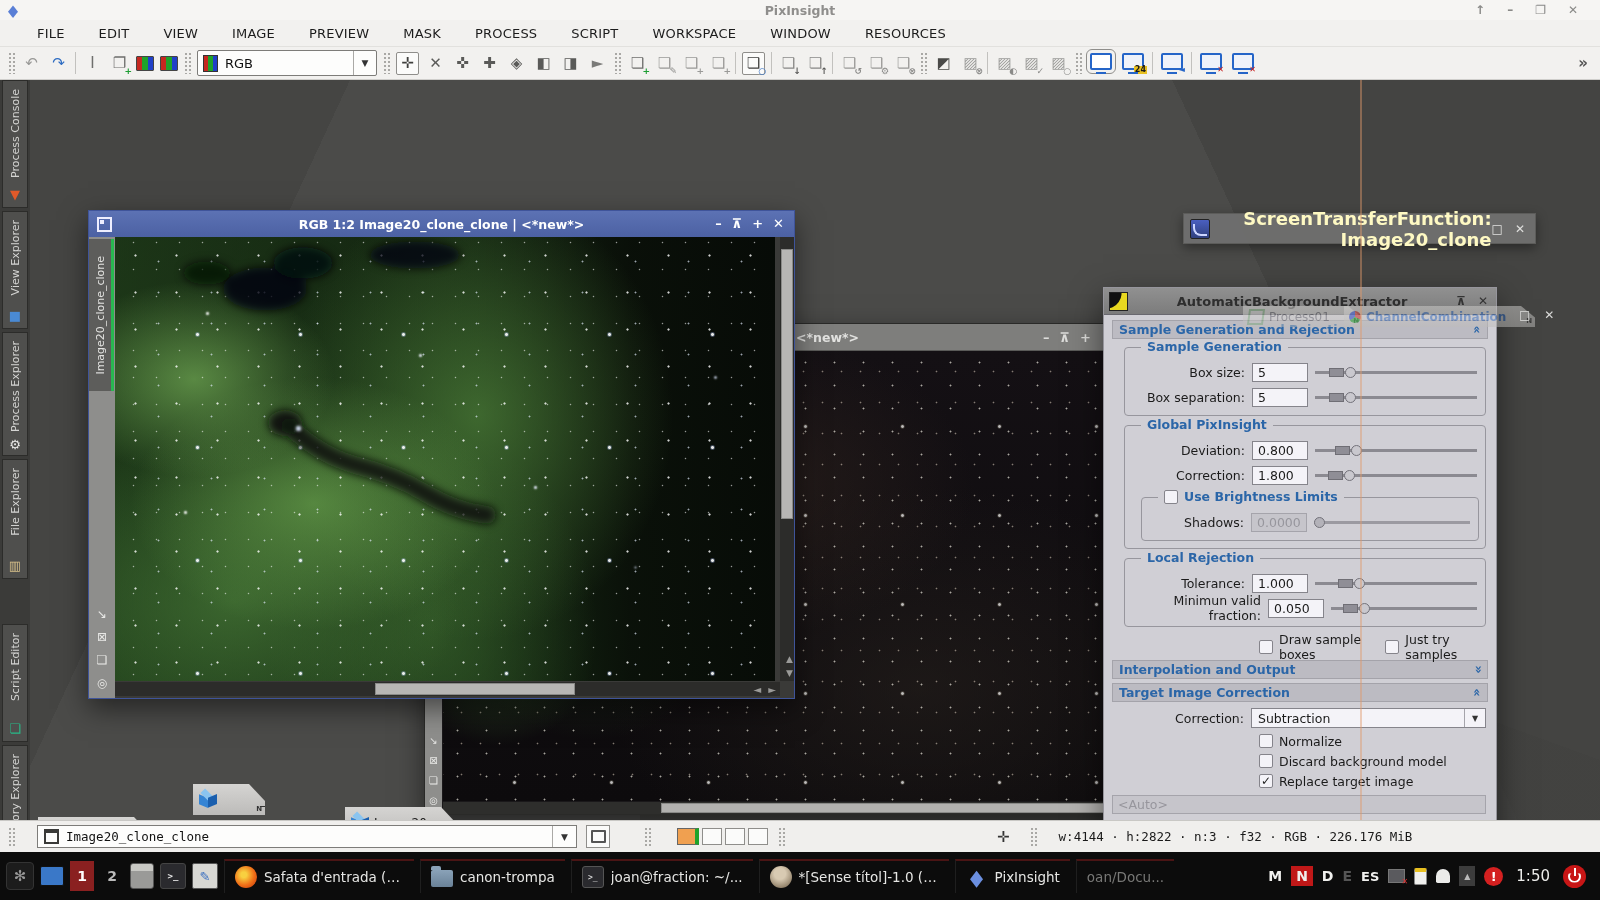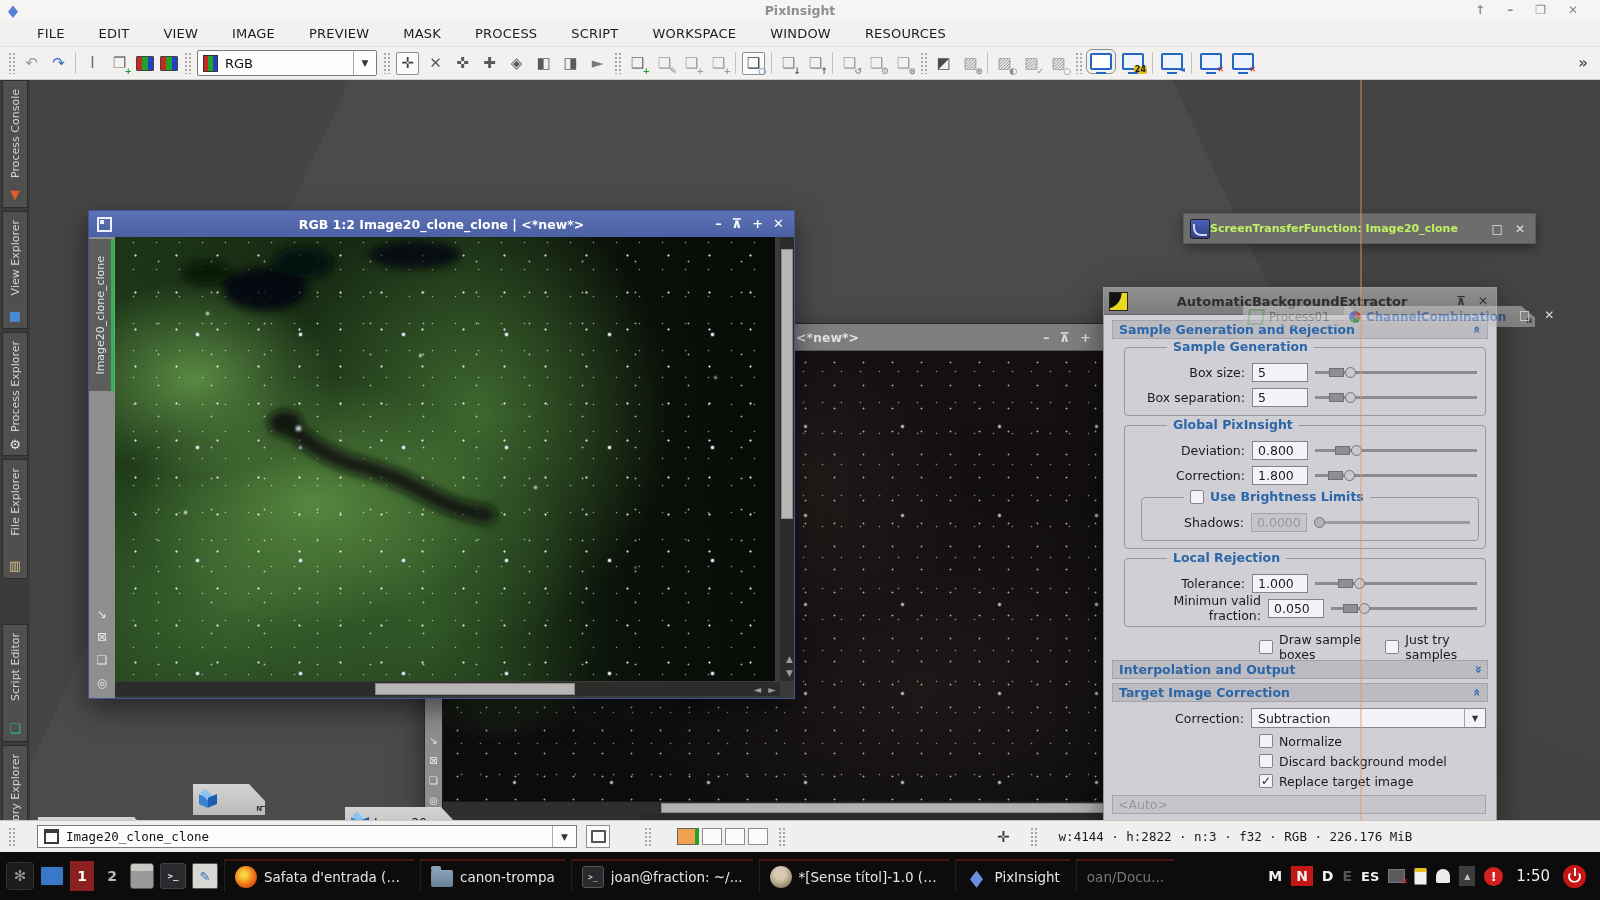--- a/index.html
+++ b/index.html
@@ -139,21 +139,21 @@
   .hthumb2{position:absolute;top:1px;height:10px;left:32%;right:2px;background:#b2b1af;border:1px solid #8a8a88;box-sizing:border-box;}
 
   
   .stf{position:absolute;left:1183px;top:133px;width:353px;height:31px;z-index:30;
     background:rgba(112,112,112,.93);border:1px solid #5c5c5a;box-sizing:border-box;
     display:flex;align-items:center;box-shadow:0 4px 12px rgba(0,0,0,.4);}
   .stf-icon{width:18px;height:18px;margin-left:6px;background:linear-gradient(#4a5fc0,#30407e);
     border:1px solid #222;border-radius:2px;position:relative;}
   .stf-icon::after{content:"";position:absolute;left:2px;bottom:2px;width:12px;height:10px;
     border-left:2px solid #cdd6ff;border-bottom:2px solid #cdd6ff;border-radius:0 0 0 8px;}
-  .stf-title{flex:1;text-align:left;color:#bef264;font-weight:bold;font-size:11px;}
+  .stf-title{flex:1;text-align:right;color:#fef9c3;font-weight:bold;font-size:18px;}
   .stf-btns{display:flex;gap:12px;padding-right:10px;color:#e0e0de;font-size:12px;font-weight:bold;}
 
   
   .icontab{position:absolute;height:21px;display:flex;align-items:center;gap:5px;padding:0 14px 0 5px;
     background:linear-gradient(#d2d1cf,#bdbcba);
     clip-path:polygon(0 0,calc(100% - 14px) 0,100% 55%,100% 100%,0 100%);font-size:12px;}
   .icontab.ghost{opacity:.5;z-index:45;}
   .p01{left:1243px;top:226px;width:100px;color:#5a5a62;}
   .p01 .pic{width:12px;height:12px;border:2px solid #7aa87a;transform:skewX(-8deg);}
   .cc{left:1344px;top:226px;width:172px;color:#2f66b8;font-weight:bold;}
@@ -176,21 +176,21 @@
   .abe-body{position:relative;padding:5px 8px;height:calc(100% - 26px);box-sizing:border-box;overflow:hidden;}
   .abe-sec{height:19px;background:#bcbbc2;border:1px solid #a4a3aa;display:flex;align-items:center;
     padding:0 6px;margin-bottom:4px;box-sizing:border-box;}
   .abe-sec span.t{color:#2b66a8;font-weight:bold;font-size:12.5px;flex:1;}
   .chev{color:#2b66a8;font-weight:bold;font-size:13px;display:inline-block;}
   .chev.up{transform:rotate(90deg);}
   .chev.down{transform:rotate(-90deg);}
   .abe-group{position:relative;border:1px solid #97969d;border-radius:4px;margin:8px 2px 9px 12px;
     padding:11px 6px 5px 6px;}
   .abe-glegend{position:absolute;top:-9px;left:16px;background:#d0cfd5;padding:0 6px;color:#2b66a8;
-    font-weight:bold;font-size:12.5px;display:flex;align-items:center;gap:6px;margin-left:26px;}
+    font-weight:bold;font-size:12.5px;display:flex;align-items:center;gap:6px;}
   .abe-row{display:flex;align-items:center;height:24px;margin:1px 0;}
   .abe-lab{color:#1b1b1b;font-size:12.5px;text-align:right;padding-right:7px;box-sizing:border-box;}
   .lab-o{width:121px;flex:0 0 auto;}
   .lab-i{width:103px;flex:0 0 auto;}
   .lab-w{width:139px;flex:0 0 auto;}
   .abe-field{width:56px;height:19px;background:#f4f3f8;border:1px solid #85848b;box-sizing:border-box;
     font-size:12.5px;color:#1b1b1b;padding:1px 5px;flex:0 0 auto;}
   .abe-field.dis{background:#c6c5cb;color:#97969d;border-color:#a5a4ab;}
   .abe-slider{position:relative;flex:1;height:18px;margin-left:7px;overflow:hidden;}
   .abe-slider::before{content:"";position:absolute;left:0;right:2px;top:8px;height:3px;background:#8b8a91;}

